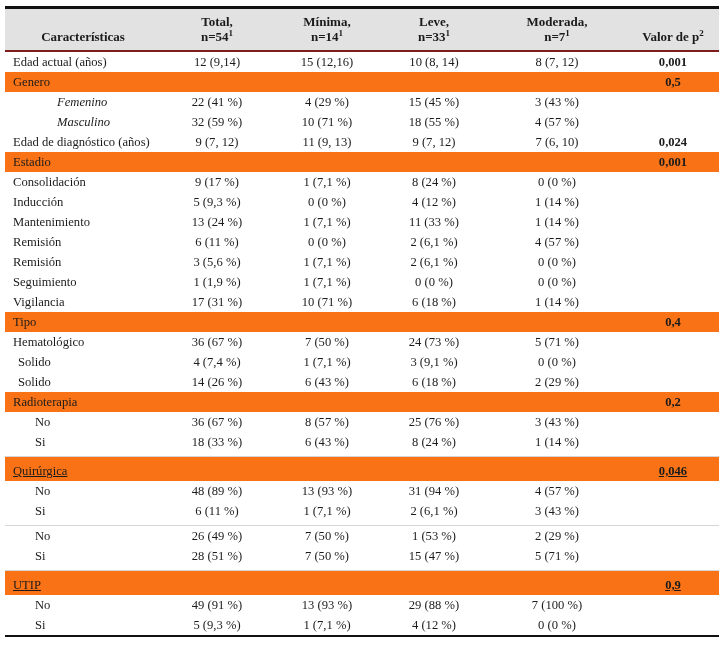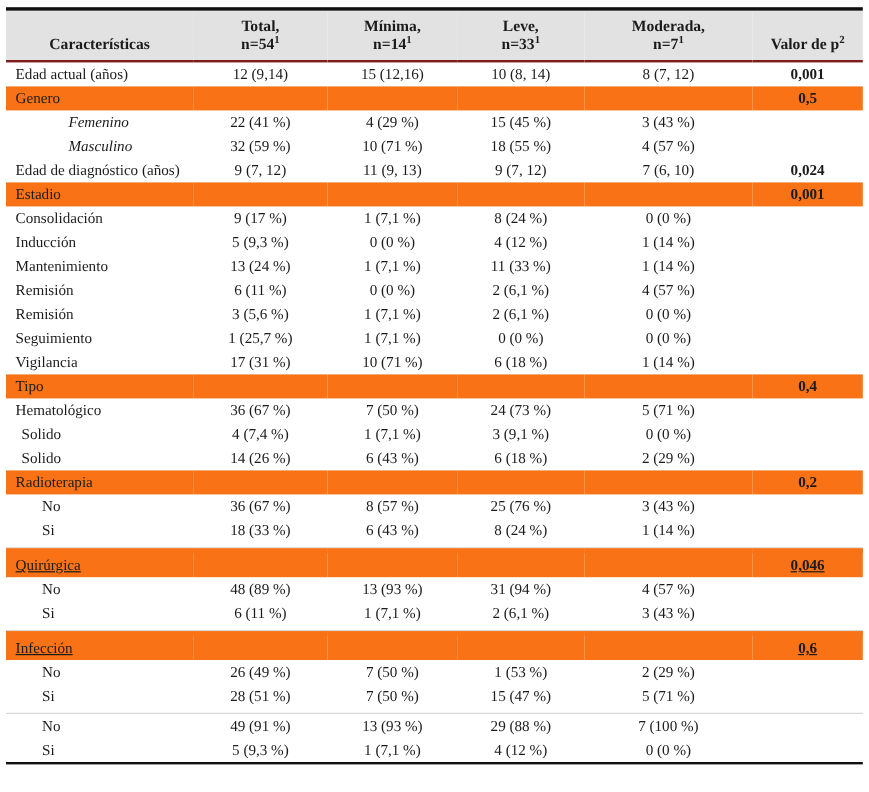--- a/index.html
+++ b/index.html
@@ -185,21 +185,21 @@
         <tr class="data">
           <td class="label ind0">Remisión</td>
           <td>3 (5,6 %)</td>
           <td>1 (7,1 %)</td>
           <td>2 (6,1 %)</td>
           <td>0 (0 %)</td>
           <td class="p"></td>
         </tr>
         <tr class="data">
           <td class="label ind0">Seguimiento</td>
-          <td>1 (25,7 %)</td>
+          <td>1 (1,9 %)</td>
           <td>1 (7,1 %)</td>
           <td>0 (0 %)</td>
           <td>0 (0 %)</td>
           <td class="p"></td>
         </tr>
         <tr class="data">
           <td class="label ind0">Vigilancia</td>
           <td>17 (31 %)</td>
           <td>10 (71 %)</td>
           <td>6 (18 %)</td>
@@ -285,47 +285,47 @@
           <td class="label ind2">Si</td>
           <td>6 (11 %)</td>
           <td>1 (7,1 %)</td>
           <td>2 (6,1 %)</td>
           <td>3 (43 %)</td>
           <td class="p"></td>
         </tr>
         <tr class="sep">
           <td colspan="6"></td>
         </tr>
-        <tr class="section after-sep">
-          <td class="label ind0">Infección</td>
-          <td></td>
-          <td></td>
-          <td></td>
-          <td></td>
-          <td class="p">0,6</td>
-        </tr>
         <tr class="data">
           <td class="label ind2">No</td>
           <td>26 (49 %)</td>
           <td>7 (50 %)</td>
           <td>1 (53 %)</td>
           <td>2 (29 %)</td>
           <td class="p"></td>
         </tr>
         <tr class="data">
           <td class="label ind2">Si</td>
           <td>28 (51 %)</td>
           <td>7 (50 %)</td>
           <td>15 (47 %)</td>
           <td>5 (71 %)</td>
           <td class="p"></td>
         </tr>
         <tr class="sep">
           <td colspan="6"></td>
         </tr>
+        <tr class="section after-sep">
+          <td class="label ind0">UTIP</td>
+          <td></td>
+          <td></td>
+          <td></td>
+          <td></td>
+          <td class="p">0,9</td>
+        </tr>
         <tr class="data">
           <td class="label ind2">No</td>
           <td>49 (91 %)</td>
           <td>13 (93 %)</td>
           <td>29 (88 %)</td>
           <td>7 (100 %)</td>
           <td class="p"></td>
         </tr>
         <tr class="data">
           <td class="label ind2">Si</td>

